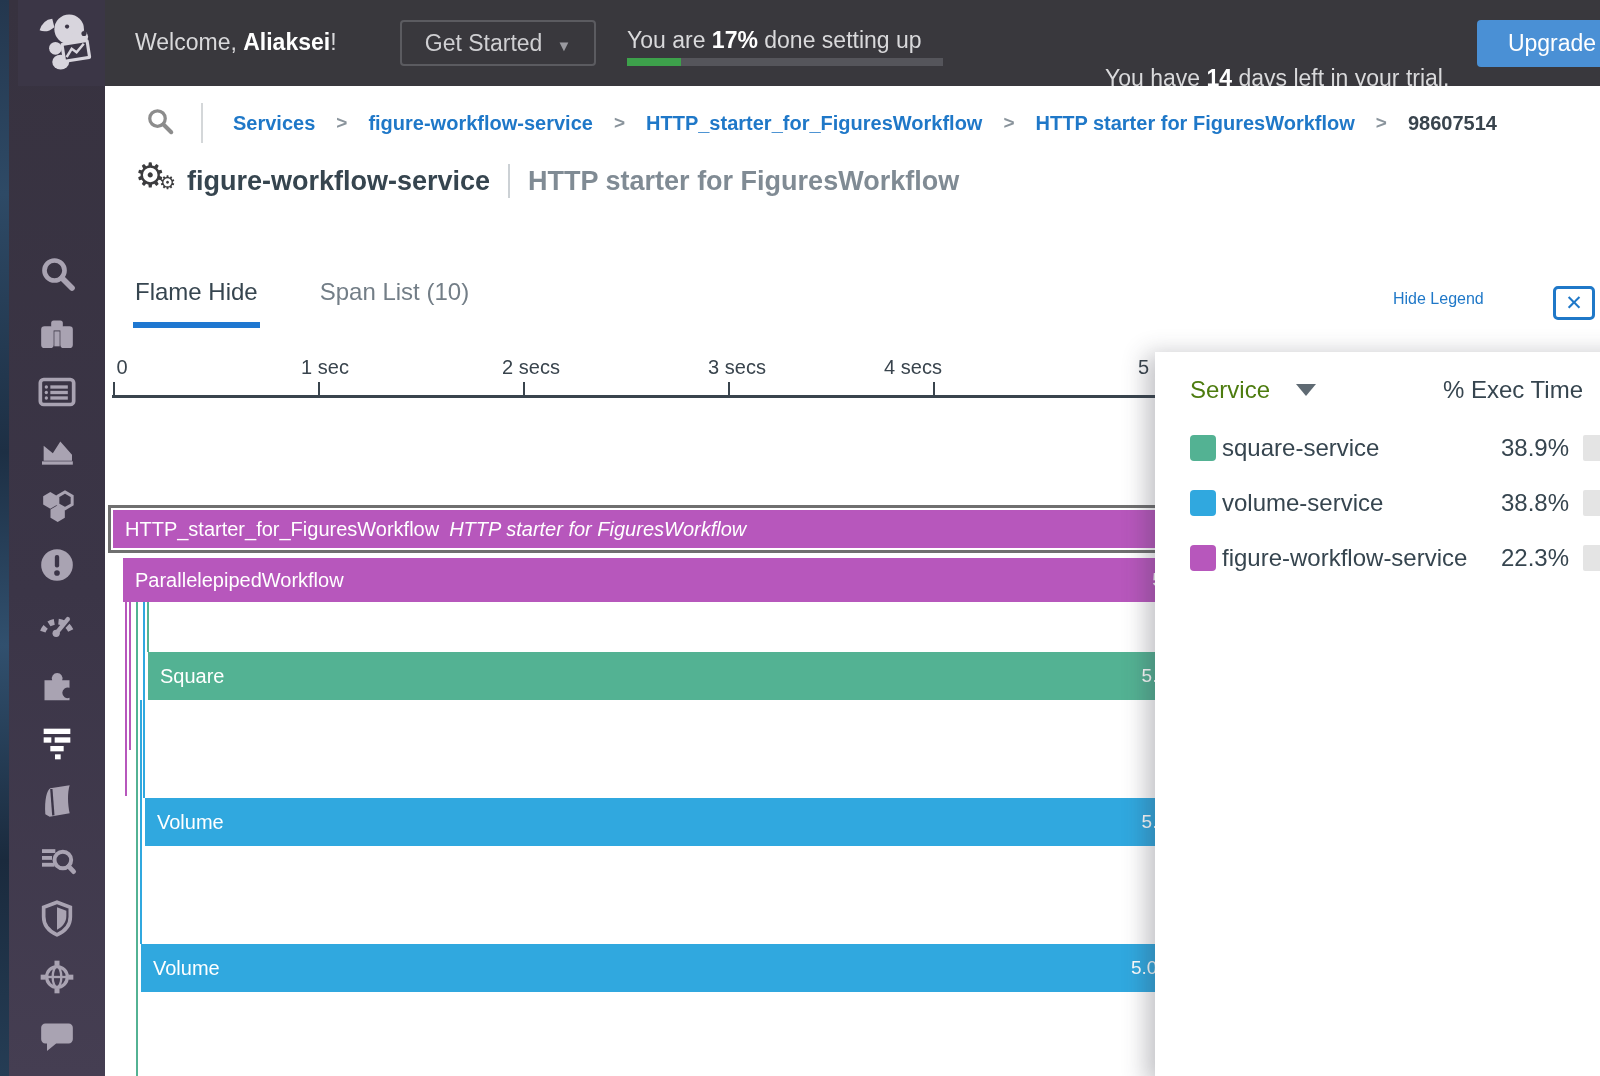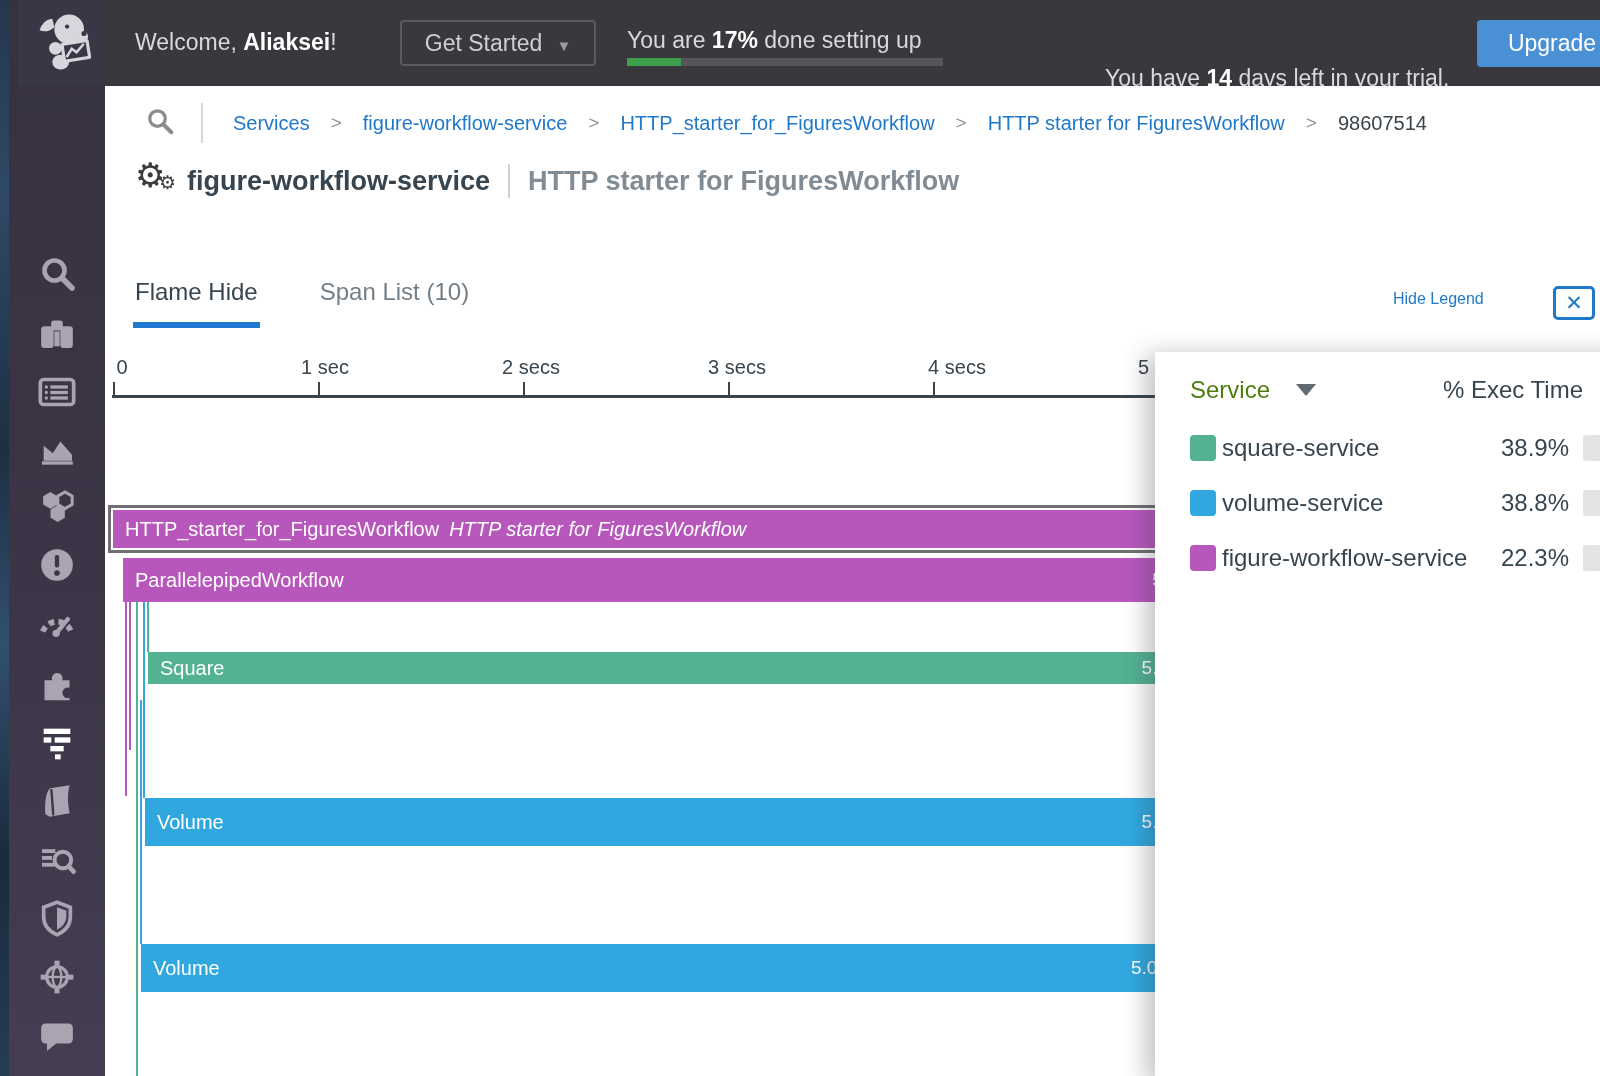--- a/index.html
+++ b/index.html
@@ -246,21 +246,21 @@
   <main id="content">
 
     <div id="crumb-row">
       <span id="crumb-search">
         <svg width="30" height="30" viewBox="0 0 24 24">
             <circle cx="10" cy="10" r="6.2" fill="none" stroke="#8c8c8c" stroke-width="2.6"></circle>
             <line x1="14.8" y1="14.8" x2="21" y2="21" stroke="#8c8c8c" stroke-width="3.2" stroke-linecap="round"></line>
           </svg>
       </span>
       <span id="crumb-divider"></span>
-      <span id="crumb-items" style="display: flex; align-items: center;">
+      <span id="crumb-items" style="display: flex; align-items: center; font-weight: bold;">
           <span class="crumb">Services</span>
           <span class="crumb-sep">&gt;</span>
           <span class="crumb">figure-workflow-service</span>
           <span class="crumb-sep">&gt;</span>
           <span class="crumb">HTTP_starter_for_FiguresWorkflow</span>
           <span class="crumb-sep">&gt;</span>
           <span class="crumb">HTTP starter for FiguresWorkflow</span>
           <span class="crumb-sep">&gt;</span>
           <span class="crumb last">98607514</span>
         </span>
@@ -284,41 +284,41 @@
     <span id="legend-toggle">Hide Legend</span>
     <span id="legend-toggle-icon">✕</span>
 
     <div id="flame">
       <div id="ax-line"></div>
       <div id="axis">
           <span class="ax-label" style="left: 17px;">0</span>
           <span class="ax-label" style="left: 220px;">1 sec</span>
           <span class="ax-label" style="left: 426px;">2 secs</span>
           <span class="ax-label" style="left: 632px;">3 secs</span>
-          <span class="ax-label" style="left: 852px;">4 secs</span>
+          <span class="ax-label" style="left: 808px;">4 secs</span>
           <span class="ax-label left-anchor" style="left: 1033px;">5 secs</span>
           <span class="ax-tick" style="left: 8px;"></span>
           <span class="ax-tick" style="left: 213px;"></span>
           <span class="ax-tick" style="left: 418px;"></span>
           <span class="ax-tick" style="left: 623px;"></span>
           <span class="ax-tick" style="left: 828px;"></span>
         </div>
       <div id="bars">
           <div id="sel-wrap" style="left: 3px; top: 155px; width: 1072px; height: 48px;">
             <div class="bar" style="width: 100%; height: 100%; background: rgb(183, 87, 188);">
               <span class="op">HTTP_starter_for_FiguresWorkflow</span>
               <span class="res">HTTP starter for FiguresWorkflow</span>
               <span class="dur">5</span>
             </div>
           </div>
           <div class="bar" style="left: 18px; top: 208px; width: 1051px; height: 44px; background: rgb(183, 87, 188);">
             <span class="op">ParallelepipedWorkflow</span>
             <span class="dur">5.</span>
           </div>
-          <div class="bar" style="left: 43px; top: 302px; width: 1026px; height: 32px; background: rgb(83, 178, 147);">
+          <div class="bar" style="left: 43px; top: 302px; width: 1026px; height: 48px; background: rgb(83, 178, 147);">
             <span class="op">Square</span>
             <span class="dur">5.0</span>
           </div>
           <div class="bar" style="left: 40px; top: 448px; width: 1029px; height: 48px; background: rgb(48, 168, 223);">
             <span class="op">Volume</span>
             <span class="dur">5.0</span>
           </div>
           <div class="bar" style="left: 36px; top: 594px; width: 1033px; height: 48px; background: rgb(48, 168, 223);">
             <span class="op">Volume</span>
             <span class="dur">5.00</span>

